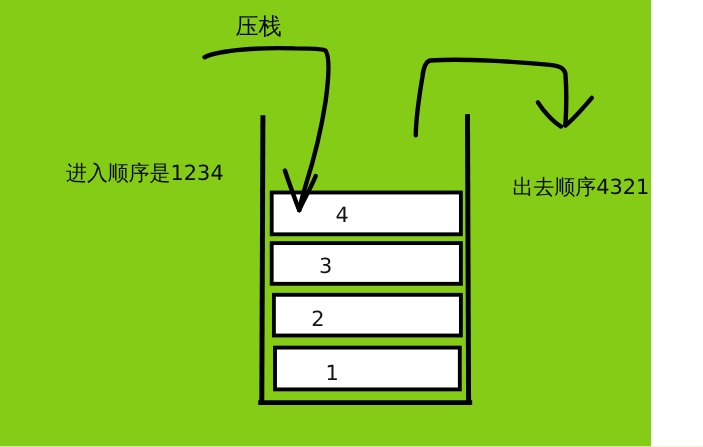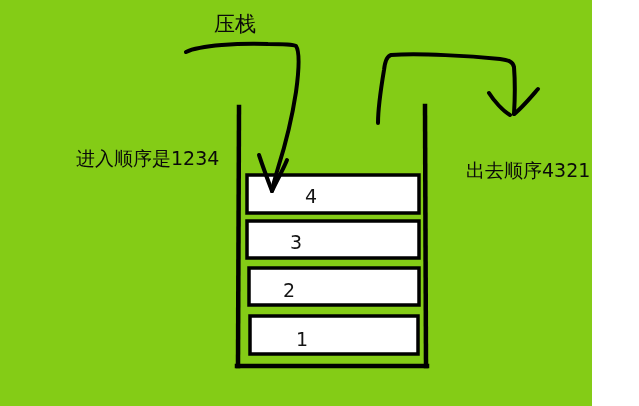--- a/index.html
+++ b/index.html
@@ -28,21 +28,21 @@
     white-space: nowrap;
     line-height: 1;
     font-family: "DejaVu Sans", "Liberation Sans", sans-serif;
   }
   #label-push {
     left: 214px;
     top: 14px;
     font-size: 21px;
   }
   #label-in {
-    left: 76px;
+    left: 60px;
     top: 149px;
     font-size: 19px;
   }
   #label-out {
     left: 466px;
     top: 149px;
     font-size: 19px;
     margin-top: 12px;
   }
   .cell-value {

